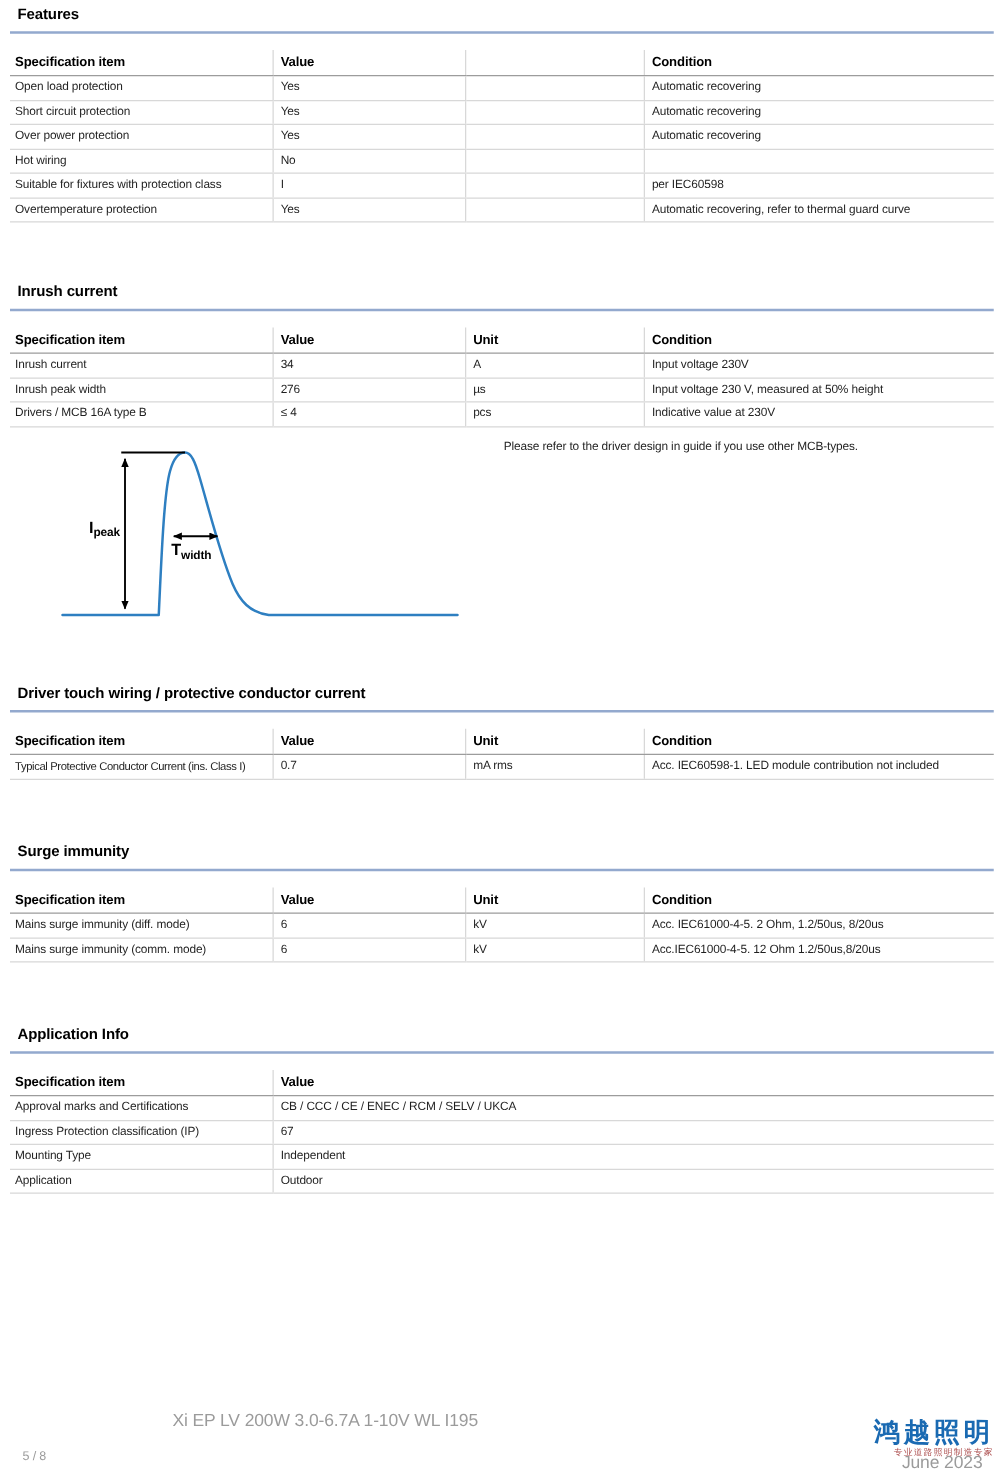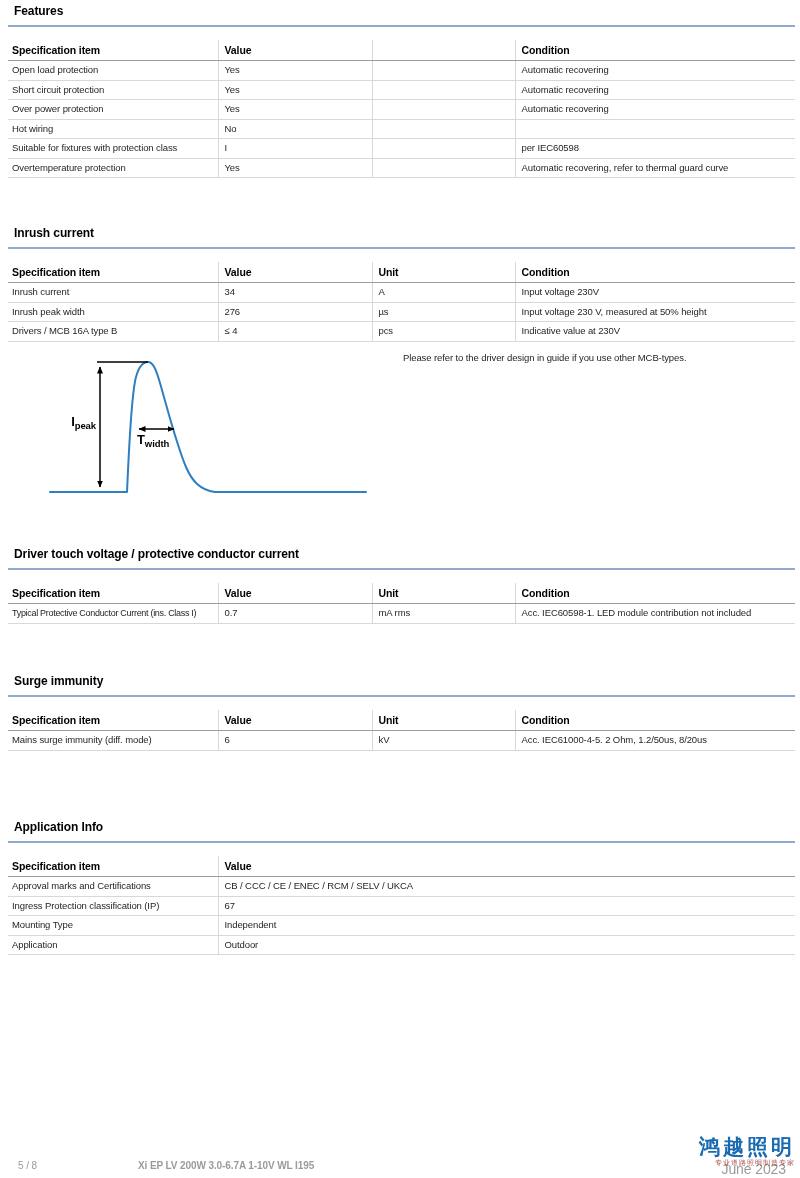--- a/index.html
+++ b/index.html
@@ -15,21 +15,21 @@
   th{font-size:10.5px;font-weight:bold;text-align:left;color:#000;
      padding:4px 6px 4px 6px;border-bottom:1px solid #9c9c9c;line-height:12px;}
   td{padding:3px 6px;border-bottom:1px solid #d8d8d8;line-height:12.5px;vertical-align:middle;
      overflow:hidden;white-space:nowrap;margin-left:28px;}
   th:first-child,td:first-child{padding-left:4px;}
   th + th, td + td{border-left:1px solid #d8d8d8;}
   .tight td:first-child{font-size:9px;letter-spacing:-0.3px;}
   .note{position:absolute;left:403px;top:352px;font-size:9.5px;color:#1f1f1f;}
   .diagram{position:absolute;left:40px;top:355px;}
   .footer-page{position:absolute;left:18px;top:1160px;font-size:10px;color:#9b9b9b;}
-  .footer-product{position:absolute;left:138px;top:1160px;font-size:10px;color:#9b9b9b;font-weight:bold;}
+  .footer-product{position:absolute;left:138px;top:1128px;font-size:14px;color:#9b9b9b;}
   .footer-date{position:absolute;right:14px;top:1161px;font-size:14px;color:#9b9b9b;}
   .watermark{position:absolute;right:5px;top:1136px;text-align:right;line-height:1;}
   .watermark-name{font-size:21px;font-weight:bold;color:#1a6ab2;letter-spacing:3px;}
   .watermark-tagline{font-size:7px;color:#a43c3c;letter-spacing:1px;margin-top:2px;opacity:0.9;}
 </style>
 </head>
 <body>
 
 <div class="page">
 
@@ -143,21 +143,21 @@
     <line x1="99" y1="74" x2="134" y2="74" stroke="#000" stroke-width="1.5" marker-start="url(#ah)" marker-end="url(#ah)"></line>
     <text x="56" y="71" text-anchor="end" font-weight="bold" fill="#000">
       <tspan font-size="13">I</tspan><tspan font-size="9.5" dy="3">peak</tspan>
     </text>
     <text x="97" y="89" text-anchor="start" font-weight="bold" fill="#000">
       <tspan font-size="13">T</tspan><tspan font-size="9.5" dy="3">width</tspan>
     </text>
   </svg>
 
   <div class="section" style="top:547px;">
-    <div class="section-title">Driver touch voltage / protective conductor current</div>
+    <div class="section-title">Driver touch wiring / protective conductor current</div>
     <div class="rule"></div>
     <table class="tight">
       <colgroup>
           <col style="width:210px">
           <col style="width:154px">
           <col style="width:143px">
           <col style="width:280px">
         </colgroup>
       <tbody>
           <tr>
@@ -191,20 +191,26 @@
         <th>Specification item</th>
         <th>Value</th>
         <th>Unit</th>
         <th>Condition</th>
       </tr>
       <tr>
         <td>Mains surge immunity (diff. mode)</td>
         <td>6</td>
         <td>kV</td>
         <td>Acc. IEC61000-4-5. 2 Ohm, 1.2/50us, 8/20us</td>
+      </tr>
+      <tr>
+        <td>Mains surge immunity (comm. mode)</td>
+        <td>6</td>
+        <td>kV</td>
+        <td>Acc.IEC61000-4-5. 12 Ohm 1.2/50us,8/20us</td>
       </tr>
     </tbody>
       </table>
   </div>
 
   <div class="section" style="top:820px;">
     <div class="section-title">Application Info</div>
     <div class="rule"></div>
     <table>
       <colgroup>

